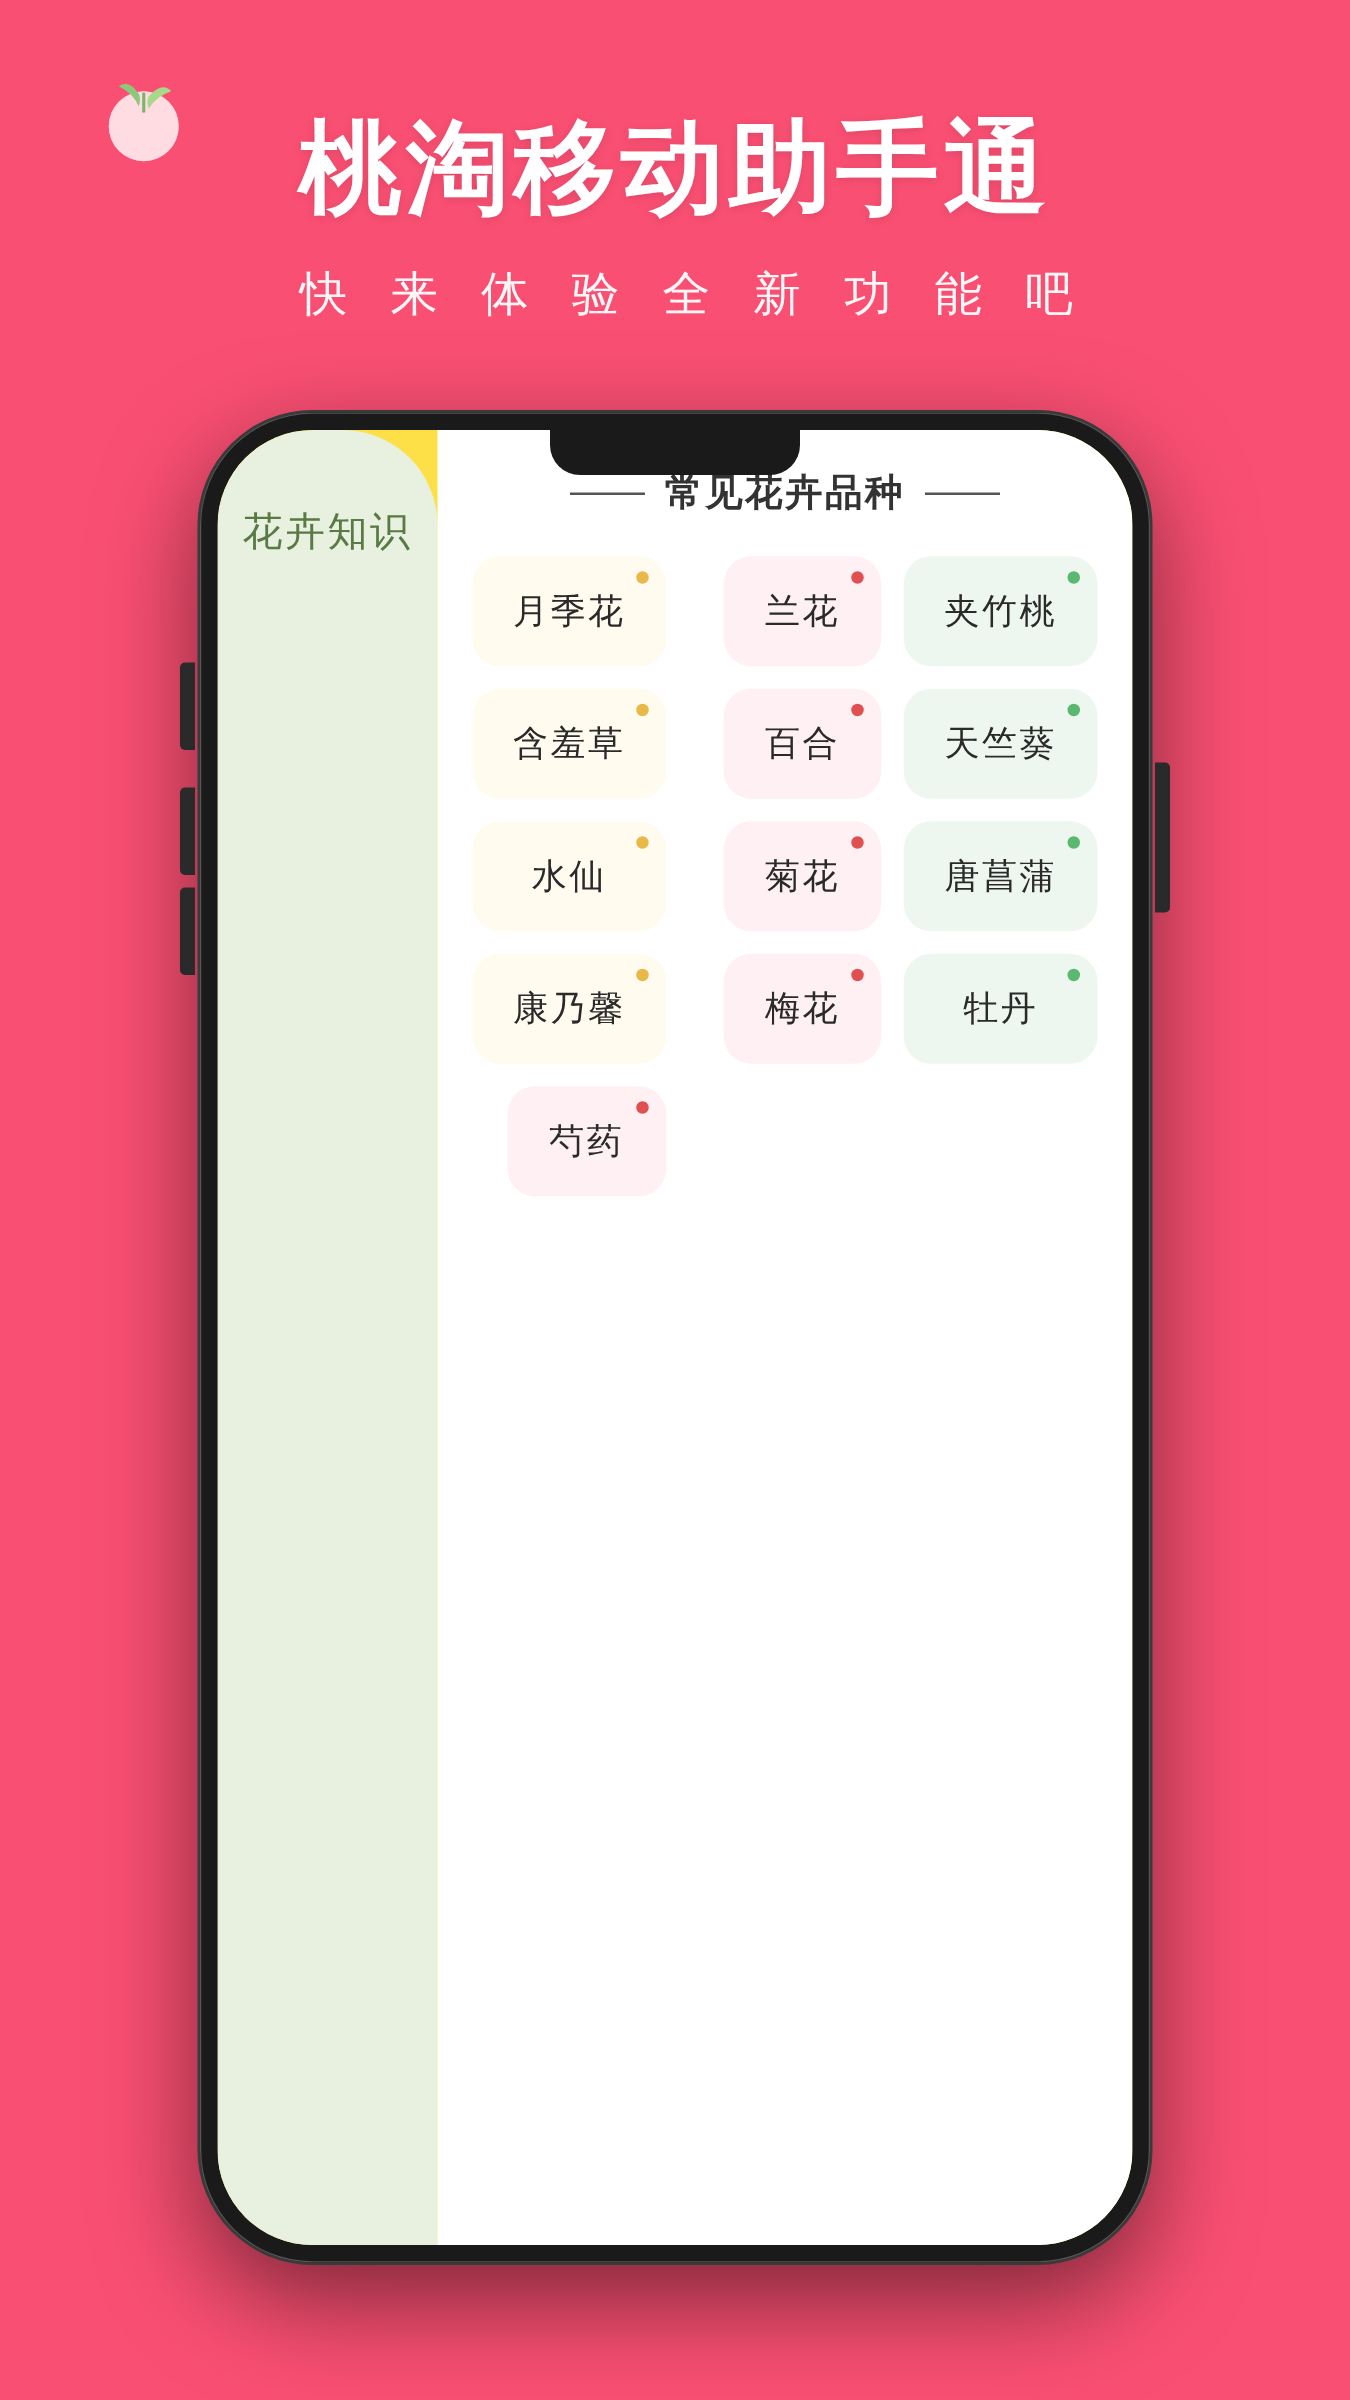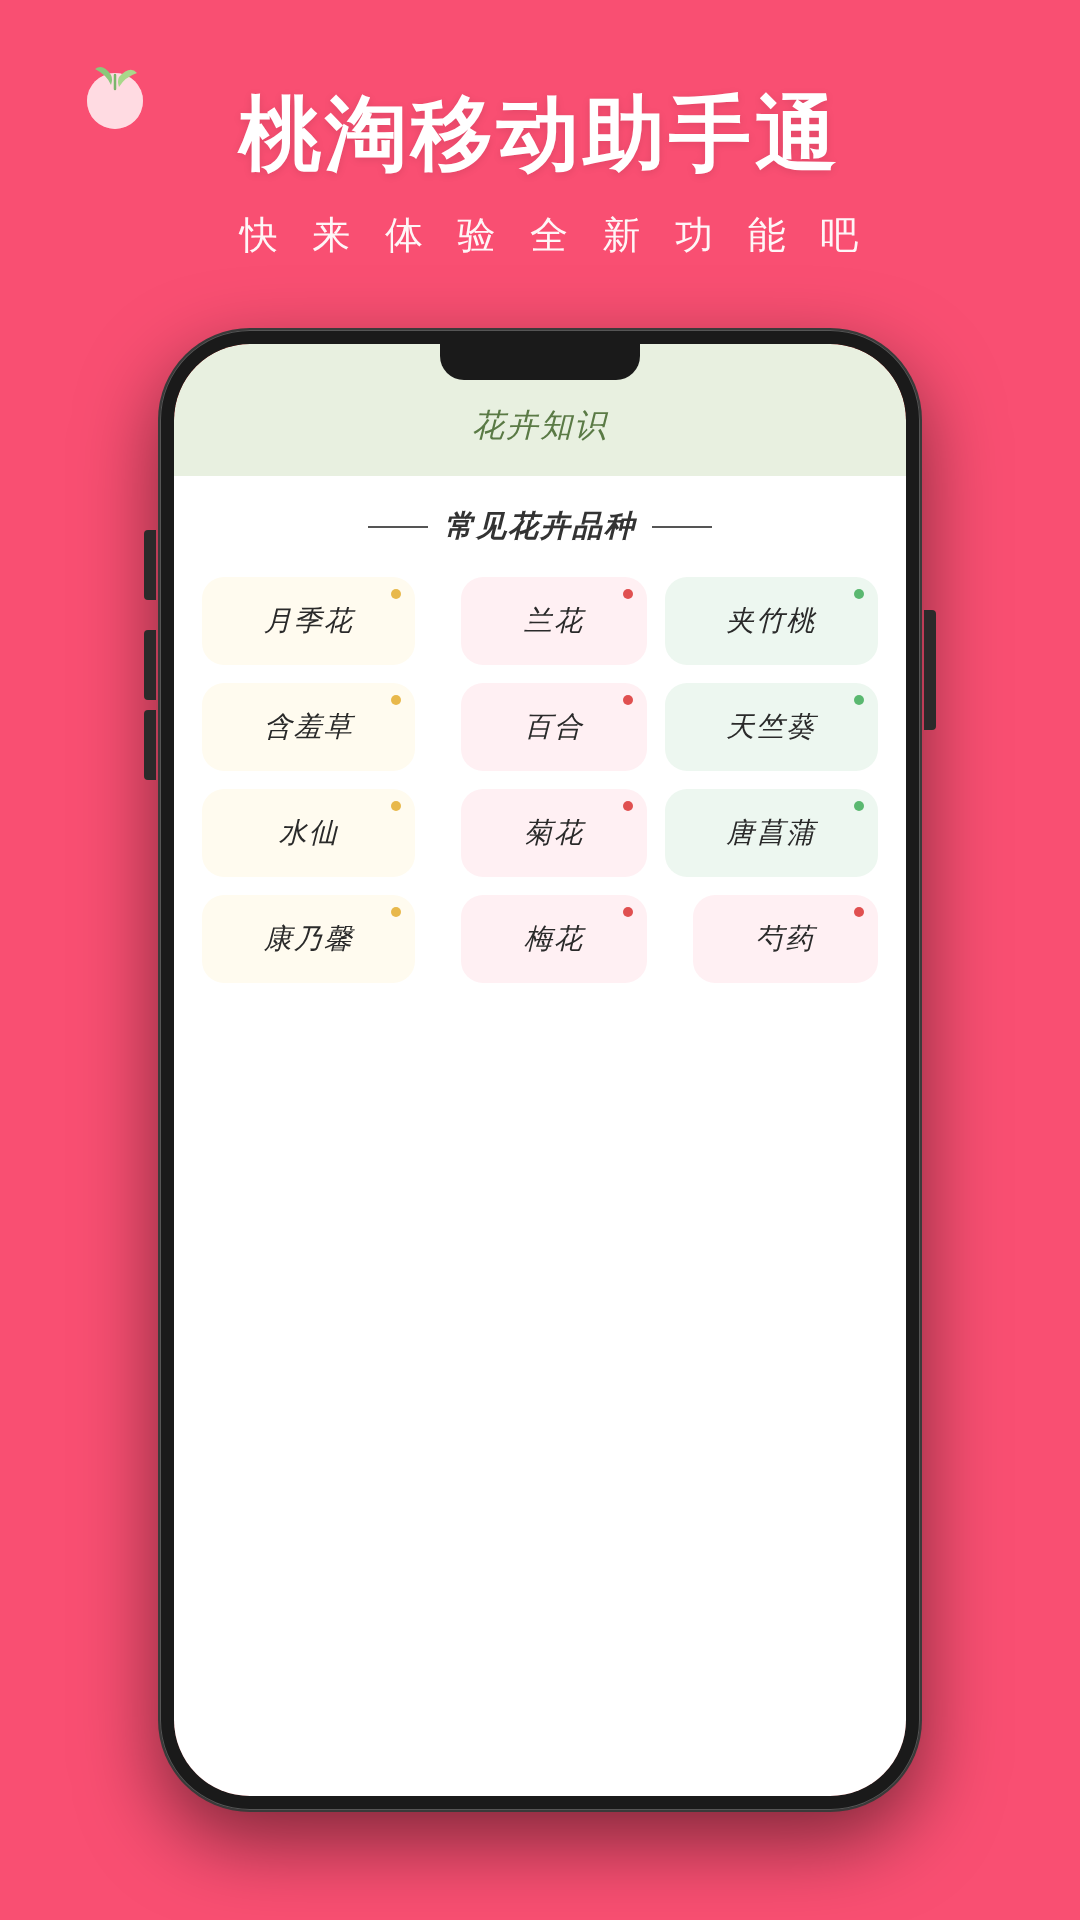--- a/index.html
+++ b/index.html
@@ -114,24 +114,23 @@
       width: 200px;
       height: 36px;
       background: #1a1a1a;
       border-radius: 0 0 24px 24px;
       z-index: 10;
     }
 
     .screen-content {
       width: 100%;
       height: 100%;
-      background: #7f1d1d;
+      background: #fde047;
       display: flex;
-      flex-direction: column;
-      font-style: italic;
+      flex-direction: row;
     }
 
     .screen-header {
       background: #e8f0e0;
       padding: 60px 20px 28px;
       text-align: center;
       border-radius: 76px 76px 0 0;
     }
 
     .screen-header-title {
@@ -290,20 +289,24 @@
                 <span class="flower-name">唐菖蒲</span>
               </div>
               <div class="flower-card yellow">
                 <div class="flower-dot yellow"></div>
                 <span class="flower-name">康乃馨</span>
               </div>
               <div class="flower-card pink">
                 <div class="flower-dot red"></div>
                 <span class="flower-name">梅花</span>
               </div>
+              <div class="flower-card green">
+                <div class="flower-dot green"></div>
+                <span class="flower-name">牡丹</span>
+              </div>
               <div class="flower-card pink">
                 <div class="flower-dot red"></div>
                 <span class="flower-name">芍药</span>
               </div>
             </div>
         </div>
       </div>
     </div>
   </div>
 </div>

